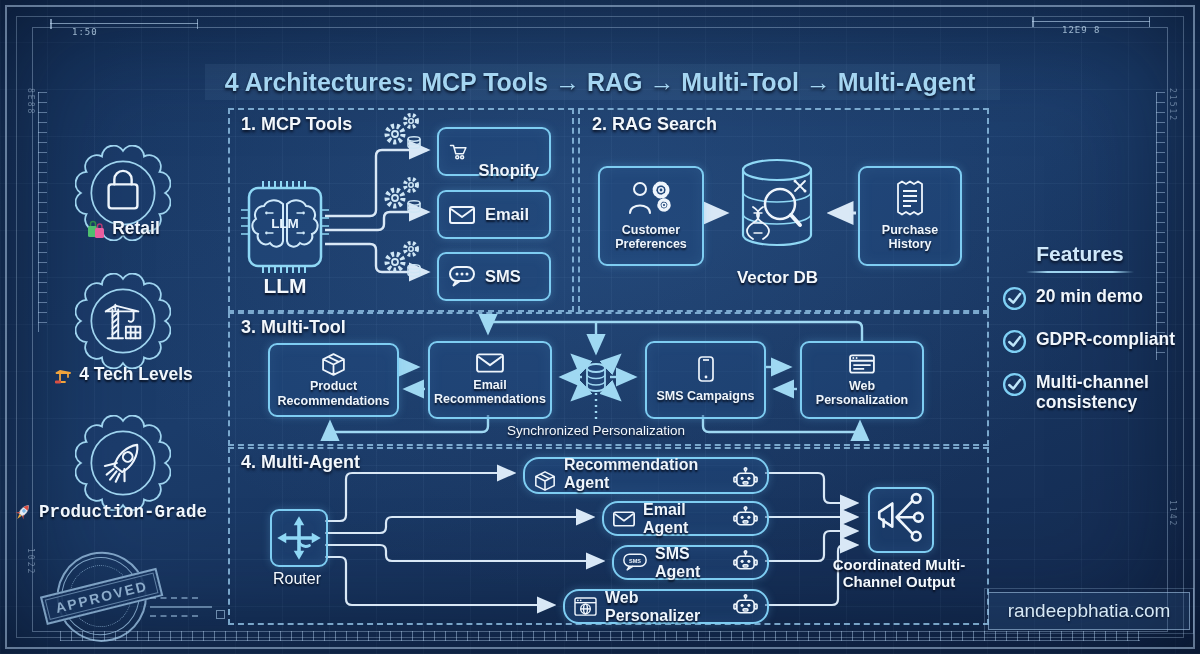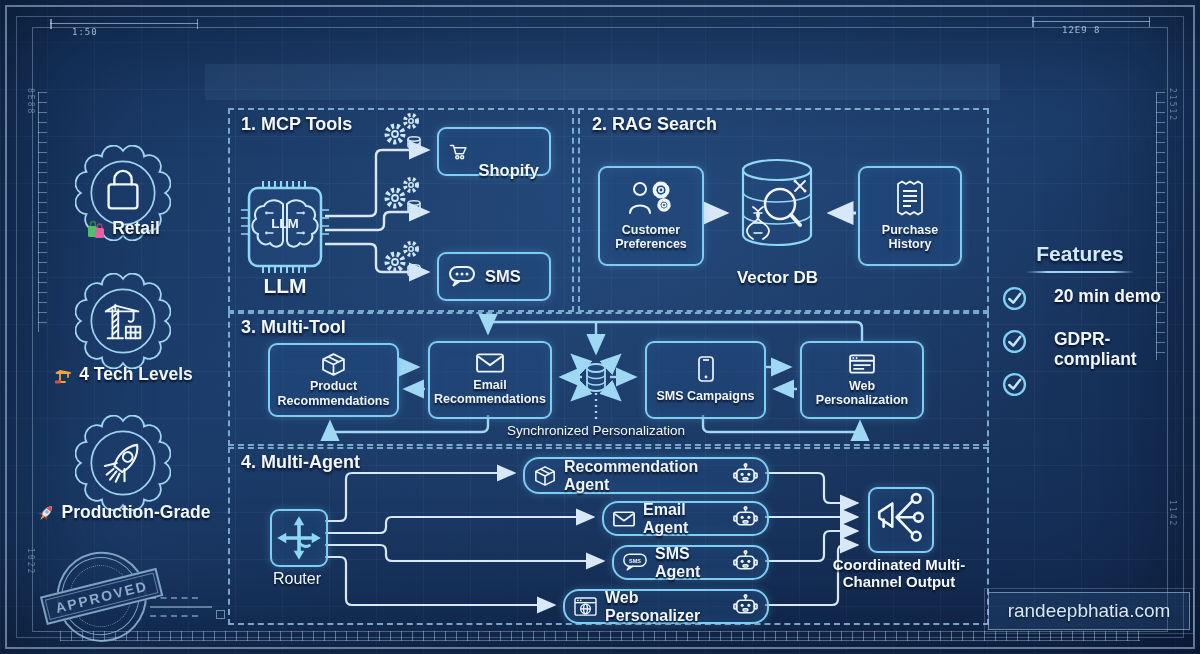--- a/index.html
+++ b/index.html
@@ -45,21 +45,21 @@
     box-shadow:0 0 9px rgba(110,190,240,.28), inset 0 0 14px rgba(110,190,240,.10);z-index:2;}
   .pill{border-radius:16px;}
   .node-label{color:#eef5fc;font-weight:bold;text-shadow:0 2px 2px rgba(4,10,26,.85);}
   .cap{color:#f3f8fd;font-weight:bold;text-align:center;text-shadow:0 2px 2px rgba(4,10,26,.9);z-index:2;}
   .row{display:flex;align-items:center;height:100%;box-sizing:border-box;}
   .colbox{display:flex;flex-direction:column;align-items:center;justify-content:space-evenly;height:100%;box-sizing:border-box;padding:6px 2px;text-align:center;}
   .small-label{font-size:12.5px;line-height:1.15;}
   
   .feat-heading{font-size:21px;font-weight:bold;color:#cfe8fa;text-shadow:0 2px 3px rgba(4,10,26,.9);text-align:center;z-index:2;}
   .feat-underline{height:2px;background:linear-gradient(90deg,transparent,#9fd4ef 20%,#9fd4ef 80%,transparent);z-index:2;}
-  .feat-item{display:flex;align-items:flex-start;gap:27px;font-size:17.5px;font-weight:bold;color:#f0f6fc;
+  .feat-item{display:flex;align-items:flex-start;gap:9px;font-size:17.5px;font-weight:bold;color:#f0f6fc;
     text-shadow:0 2px 2px rgba(4,10,26,.85);z-index:2;line-height:1.15;}
   
   .badge-label{display:flex;align-items:center;justify-content:center;gap:6px;font-size:17.5px;font-weight:bold;color:#f0f6fc;
     text-shadow:0 2px 2px rgba(4,10,26,.85);z-index:2;}
   
   .footer-box{border:1px solid rgba(175,208,238,.55);outline:1px solid rgba(175,208,238,.25);outline-offset:3px;
     background:rgba(45,85,135,.30);display:flex;align-items:center;justify-content:center;
     font-size:19px;color:#d5e8f6;z-index:2;text-shadow:0 1px 2px rgba(4,10,26,.8);}
   
   .stamp{z-index:3;transform:rotate(-14deg);opacity:.78;}
@@ -95,20 +95,21 @@
   <div class="abs edge-code" style="left:26px;top:88px;">8E88</div>
   <div class="abs edge-code" style="left:26px;top:548px;">1022</div>
   <div class="abs edge-code" style="left:1168px;top:88px;">21512</div>
   <div class="abs edge-code" style="left:1168px;top:500px;">1142</div>
   <div class="abs legend-line" style="left:150px;top:597px;width:48px;"></div>
   <div class="abs legend-line solid" style="left:150px;top:606px;width:62px;"></div>
   <div class="abs legend-line" style="left:150px;top:615px;width:48px;"></div>
   <div class="abs legend-sq" style="left:216px;top:610px;"></div>
 
   <div class="abs subtitle-band"></div>
+  <div class="abs subtitle">4 Architectures: MCP Tools → RAG → Multi-Tool → Multi-Agent</div>
 
   <svg class="conn" width="1200" height="654" viewBox="0 0 1200 654">
     <defs>
       <marker id="mL" markerWidth="9" markerHeight="8" refX="7.5" refY="4" orient="auto">
         <path d="M0,0 L9,4 L0,8 Z" fill="#d9e8f6"></path>
       </marker>
       <marker id="mC" markerWidth="9" markerHeight="8" refX="7.5" refY="4" orient="auto">
         <path d="M0,0 L9,4 L0,8 Z" fill="#9fd8f2"></path>
       </marker>
     </defs>
@@ -198,21 +199,21 @@
   <svg class="abs" style="left:75px;top:415px;z-index:2;" width="96" height="96" viewBox="0 0 100 100">
     <path d="M94,50 A12,12 0 0 1 88.1,72 A12,12 0 0 1 72,88.1 A12,12 0 0 1 50,94 A12,12 0 0 1 28,88.1 A12,12 0 0 1 11.9,72 A12,12 0 0 1 6,50 A12,12 0 0 1 11.9,28 A12,12 0 0 1 28,11.9 A12,12 0 0 1 50,6 A12,12 0 0 1 72,11.9 A12,12 0 0 1 88.1,28 A12,12 0 0 1 94,50 Z" fill="rgba(30,65,115,.25)" stroke="#9fd4ef" stroke-width="2"></path>
     <circle cx="50" cy="50" r="33" fill="none" stroke="#9fd4ef" stroke-width="1.8"></circle>
     <g transform="rotate(38 50 50)" stroke="#eef5fc" stroke-width="2.2" fill="none" stroke-linecap="round" stroke-linejoin="round">
       <path d="M50,26 C58,34 60,48 55,58 H45 C40,48 42,34 50,26 Z"></path>
       <circle cx="50" cy="42" r="5"></circle>
       <path d="M45,54 L37,64 M55,54 L63,64"></path>
       <path d="M46,61 L44,70 M50,61 V72 M54,61 L56,70"></path>
     </g>
   </svg>
-  <div class="abs badge-label" style="left:25px;top:502px;width:196px;">
+  <div class="abs badge-label" style="left:12px;top:502px;width:196px;font-family:Liberation Mono, monospace;">
     <svg width="20" height="20" viewBox="0 0 20 20">
       <g transform="rotate(40 10 10)">
         <path d="M10,1.5 C13,4.5 14,9.5 12.2,13.5 H7.8 C6,9.5 7,4.5 10,1.5 Z" fill="#e8edf4" stroke="#b8c2cf" stroke-width=".6"></path>
         <path d="M10,1.5 C11.4,3 12.3,4.5 12.8,6 L7.2,6 C7.7,4.5 8.6,3 10,1.5 Z" fill="#d94f44"></path>
         <circle cx="10" cy="8.5" r="1.8" fill="#7fb8e8"></circle>
         <path d="M7.8,11.5 L4.8,15.5 L7.8,13.8 Z M12.2,11.5 L15.2,15.5 L12.2,13.8 Z" fill="#d94f44"></path>
         <path d="M8.6,13.8 L10,19 L11.4,13.8 Z" fill="#f2a93b"></path>
       </g>
     </svg>
     <span>Production-Grade</span>
@@ -281,20 +282,31 @@
   <div class="abs node" style="left:437px;top:127px;width:110px;height:45px;">
     <div class="row" style="padding:0 10px;gap:10px;">
       <svg width="27" height="23" viewBox="0 0 26 22">
         <g stroke="#eef5fc" stroke-width="2" fill="none" stroke-linecap="round" stroke-linejoin="round">
           <path d="M2,3 H6 L9,14 H19 L22.5,6 H7"></path>
             <circle cx="11" cy="18.5" r="2"></circle>
             <circle cx="17.5" cy="18.5" r="2"></circle>
         </g>
       </svg>
       <span class="node-label" style="font-size:16.5px;margin-top:37px;">Shopify</span>
+    </div>
+  </div>
+  <div class="abs node" style="left:437px;top:190px;width:110px;height:45px;">
+    <div class="row" style="padding:0 10px;gap:10px;">
+      <svg width="26" height="18" viewBox="0 0 26 18">
+        <g stroke="#eef5fc" stroke-width="2" fill="none" stroke-linejoin="round">
+          <rect x="1" y="1" width="24" height="16" rx="2"></rect>
+            <path d="M2,3 L13,11 L24,3"></path>
+        </g>
+      </svg>
+      <span class="node-label" style="font-size:16.5px;">Email</span>
     </div>
   </div>
   <div class="abs node" style="left:437px;top:252px;width:110px;height:45px;">
     <div class="row" style="padding:0 10px;gap:10px;">
       <svg width="26" height="21" viewBox="0 0 26 21">
         <g stroke="#eef5fc" stroke-width="2" fill="none" stroke-linejoin="round">
           <rect x="1" y="1" width="24" height="14" rx="7"></rect>
             <path d="M7,15 L4.5,19.5 L11,15"></path>
         </g>
         <circle cx="8" cy="8" r="1.5" fill="#eef5fc"></circle>
@@ -426,21 +438,21 @@
           <path d="M18,32.5 L14.5,26.5 H21.5 Z" stroke="none"></path>
         <path d="M3.5,18 L9.5,14.5 V21.5 Z" stroke="none"></path>
           <path d="M32.5,18 L26.5,14.5 V21.5 Z" stroke="none"></path>
         <path d="M18,21 Q21,25 25,23" fill="none" stroke-width="1.8"></path>
       </g>
     </svg>
   </div>
   <div class="abs cap" style="left:257px;top:570px;width:80px;font-size:16px;font-weight:normal;">Router</div>
 
   <div class="abs node pill" style="left:523px;top:457px;width:242px;height:33px;">
-    <div class="row" style="padding:6px 9px;gap:8px;">
+    <div class="row" style="padding:0 9px;gap:8px;align-items:flex-end;">
       <svg width="22" height="22" viewBox="0 0 24 24">
         <g stroke="#eef5fc" stroke-width="1.7" fill="none" stroke-linejoin="round">
           <path d="M12,2 L22,7 V17 L12,22 L2,17 V7 Z M2,7 L12,12 L22,7 M12,12 V22 M7,4.5 L17,9.5"></path>
         </g>
       </svg>
       <span class="node-label" style="font-size:16px;flex:1;">Recommendation Agent</span>
       <svg width="25" height="25" viewBox="0 0 26 26">
         <g stroke="#eef5fc" stroke-width="1.7" fill="none" stroke-linejoin="round">
           <path d="M13,3 V6"></path>
             <circle cx="13" cy="2.2" r="1.3"></circle>
@@ -562,20 +574,21 @@
       <circle cx="12" cy="12" r="10" fill="none" stroke="#7fd0f5" stroke-width="2.2"></circle>
       <path d="M7,12.5 L10.8,16 L17.5,7.5" fill="none" stroke="#bfe6fa" stroke-width="2.4" stroke-linecap="round" stroke-linejoin="round"></path>
     </svg>
     <span>GDPR-compliant</span>
   </div>
   <div class="abs feat-item" style="left:1002px;top:372px;width:190px;">
     <svg width="25" height="25" viewBox="0 0 24 24" style="flex:none;">
       <circle cx="12" cy="12" r="10" fill="none" stroke="#7fd0f5" stroke-width="2.2"></circle>
       <path d="M7,12.5 L10.8,16 L17.5,7.5" fill="none" stroke="#bfe6fa" stroke-width="2.4" stroke-linecap="round" stroke-linejoin="round"></path>
     </svg>
+    <span>Multi-channel consistency</span>
   </div>
 
   <div class="abs footer-box" style="left:988px;top:592px;width:200px;height:36px;">
     <span>randeepbhatia.com</span>
   </div>
 
   <div class="abs stamp" style="left:46px;top:550px;width:110px;height:96px;">
     <div class="c1"></div>
     <div class="c2"></div>
     <div class="c3"></div>

